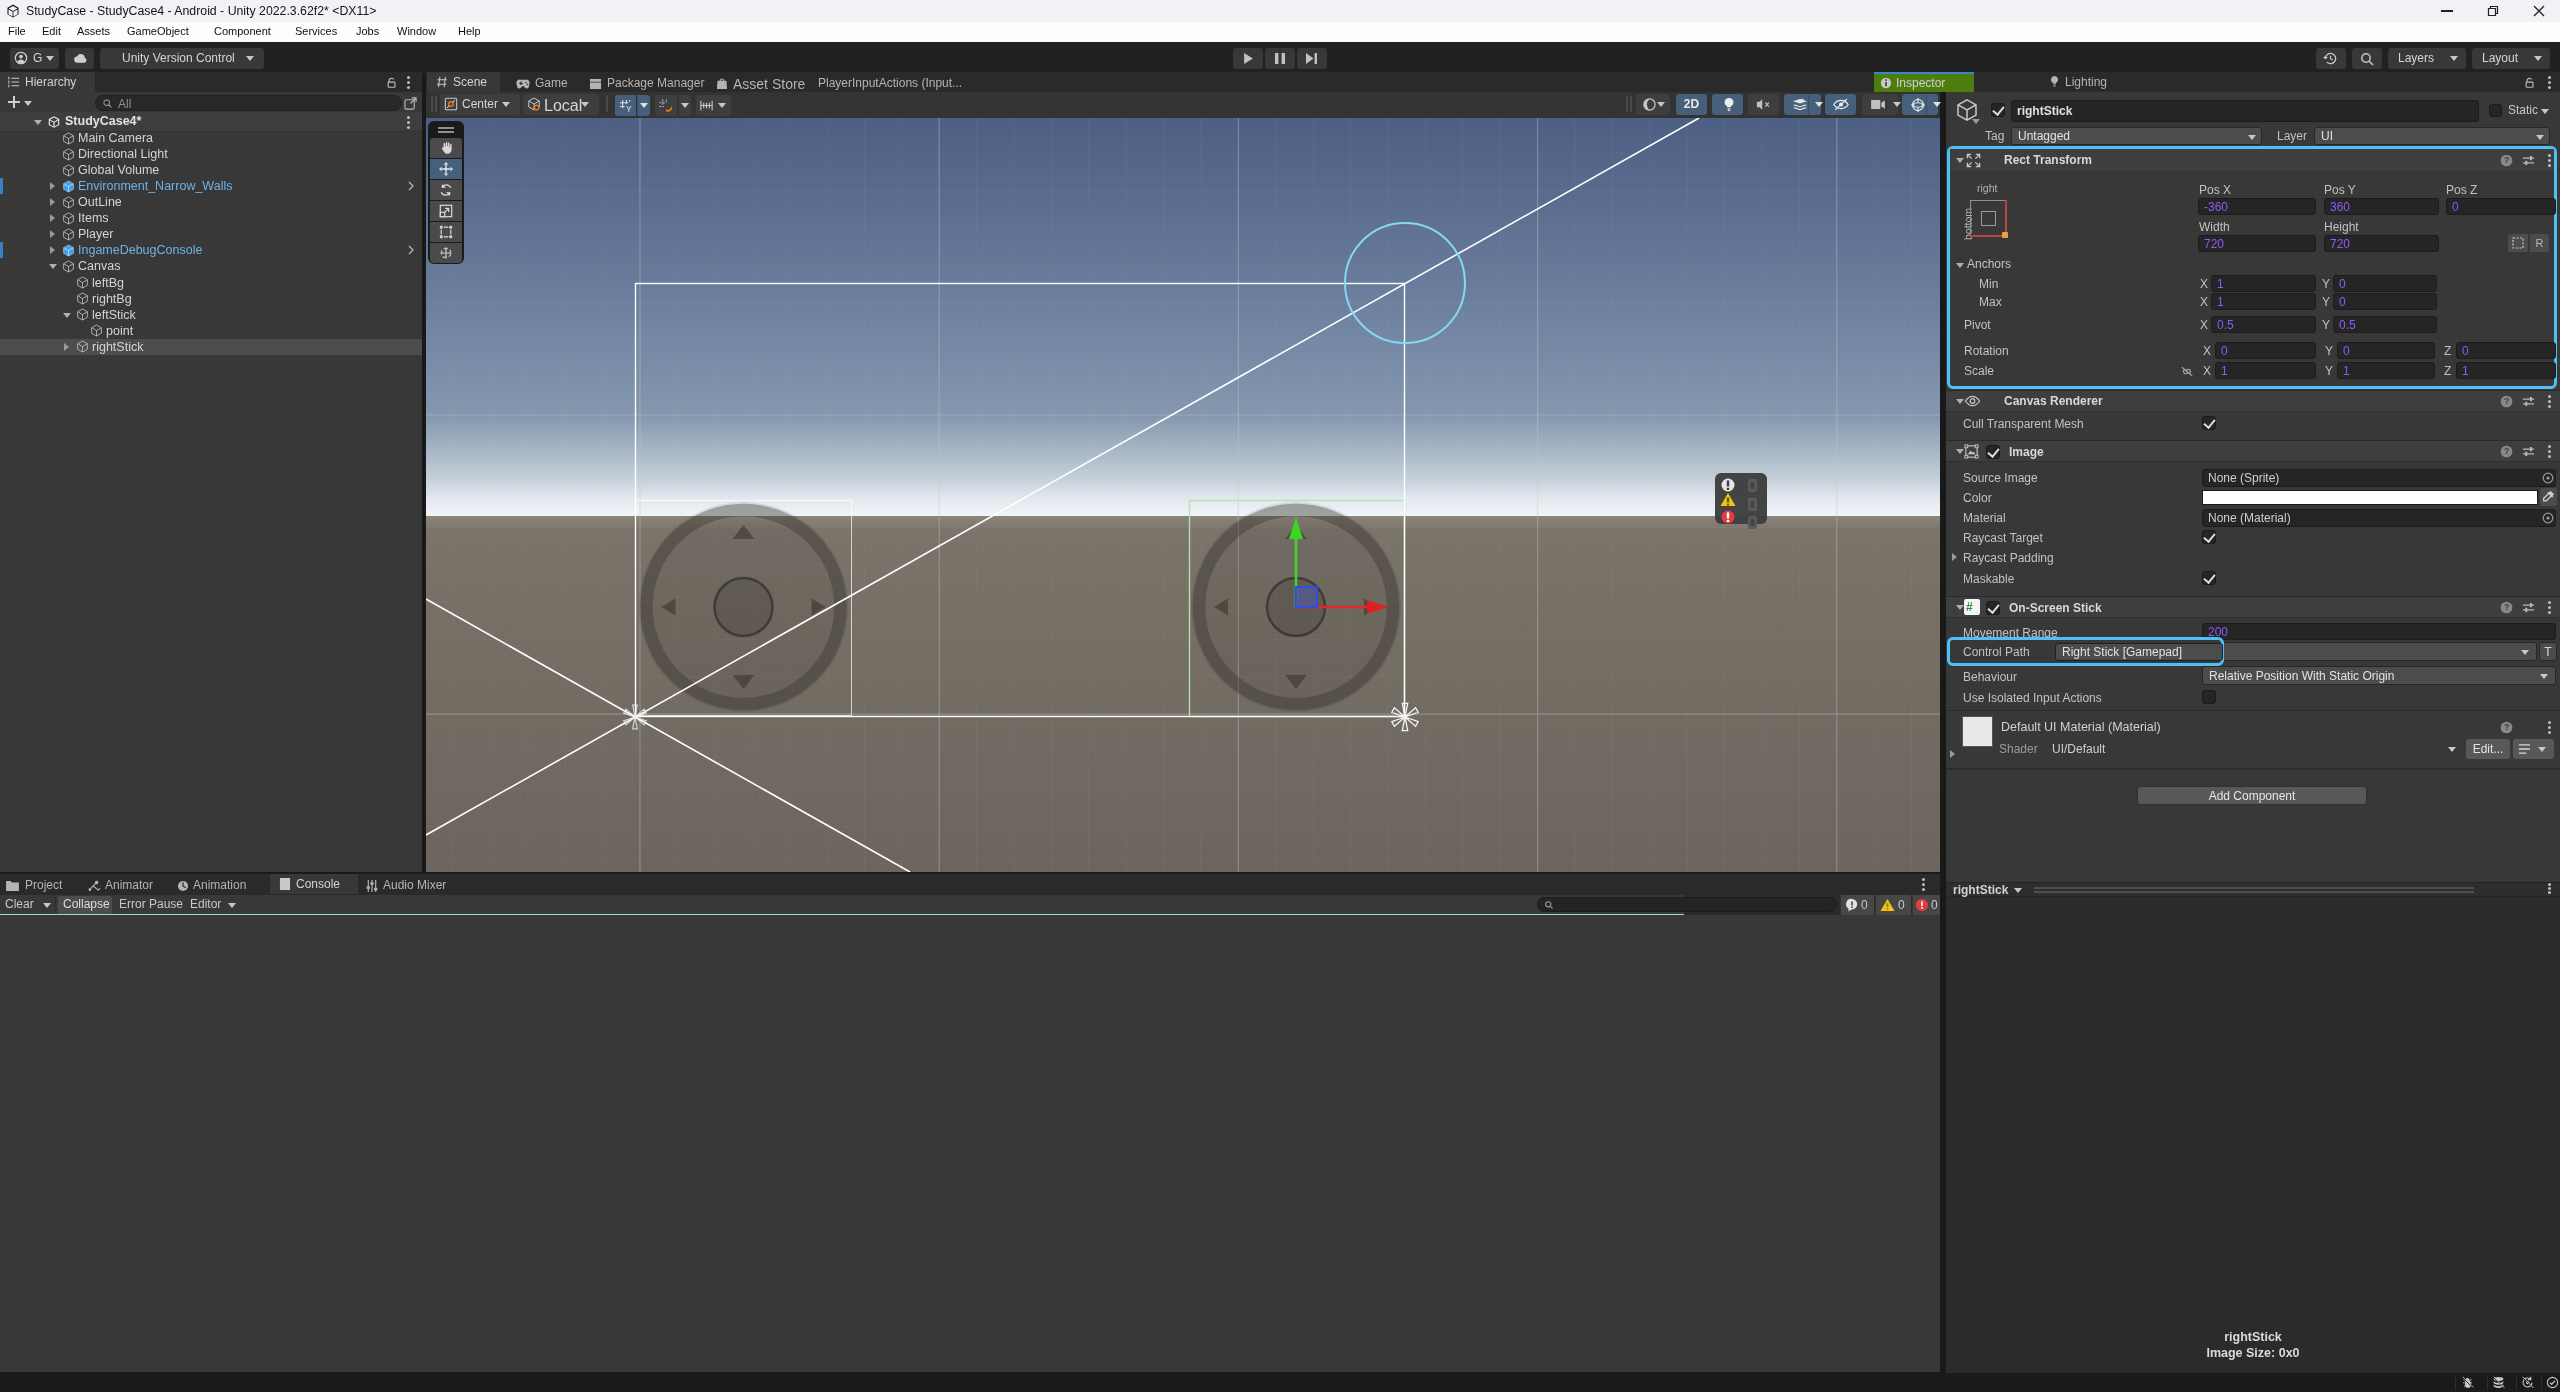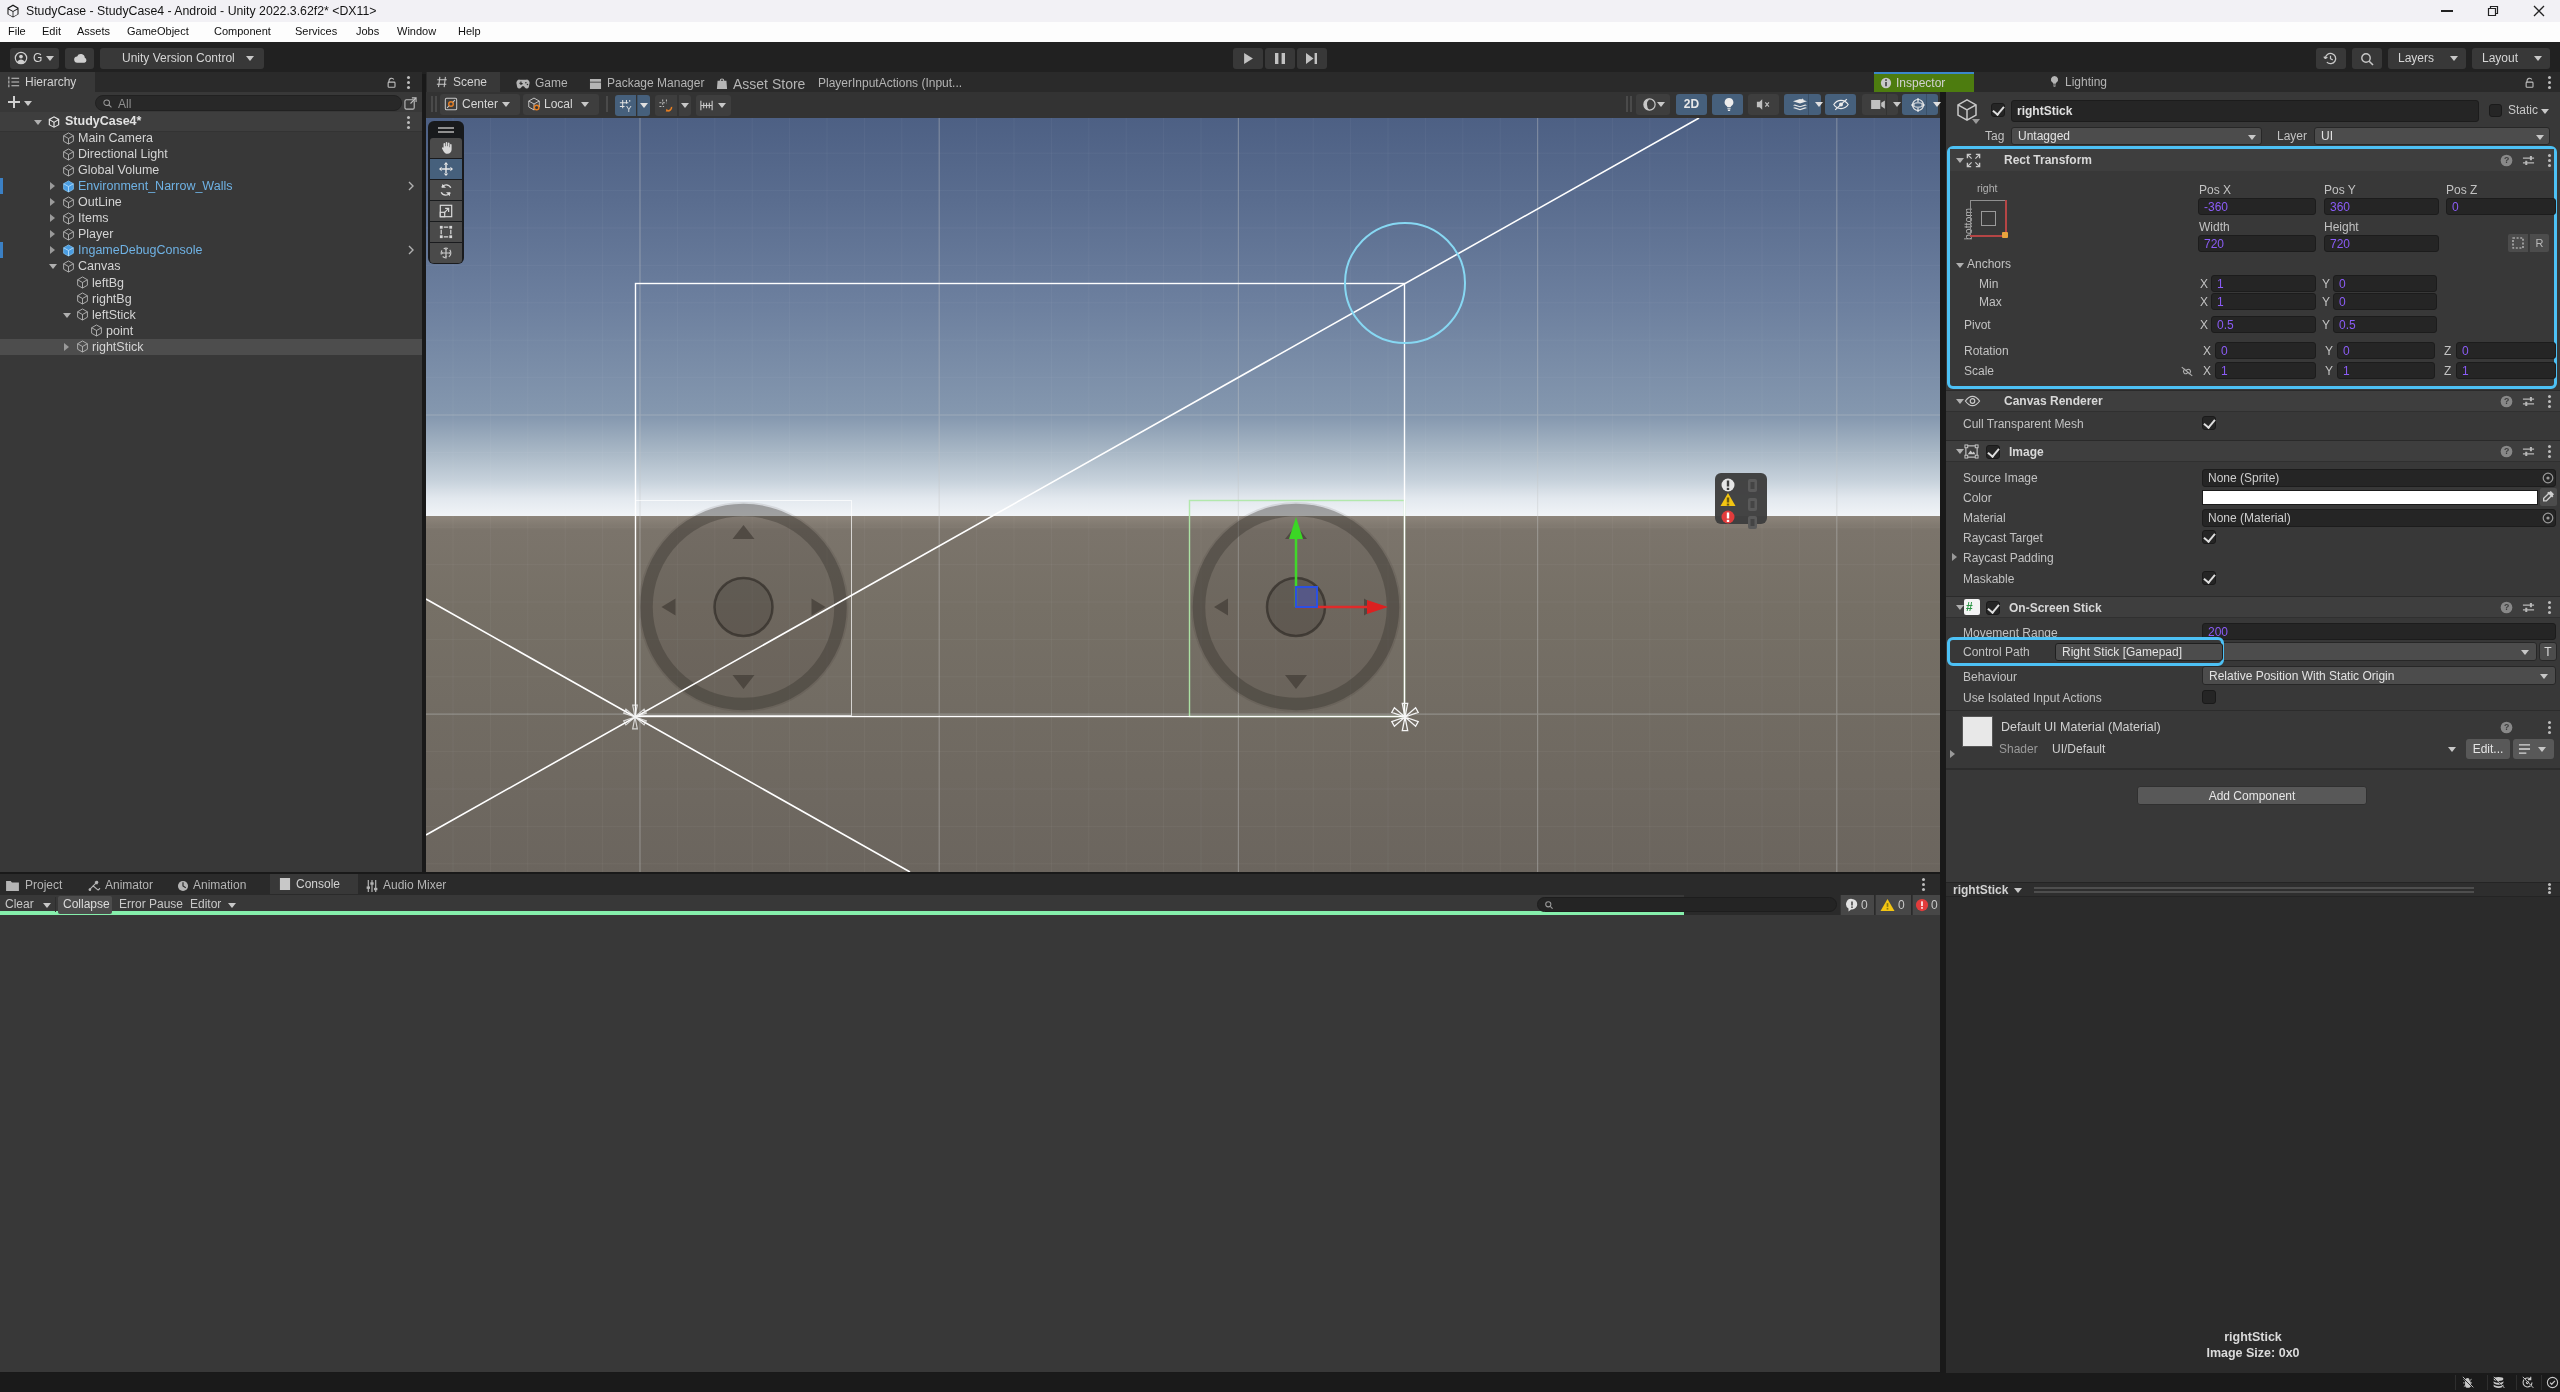--- a/index.html
+++ b/index.html
@@ -257,21 +257,21 @@
           <path stroke="#c8c8c8" stroke-width="1.2" d="M3.5 12.5l2.5-2.5M10 6l2.5-2.5"></path>
         </svg>
    <span class="a" style="left:22px;top:3px;font-size:12px;color:#d6d6d6">Center</span>
         <span class="arr" style="left:62px;top:8px"></span>
       </div>
   <div class="a" style="left:97px;top:2px;width:76px;height:21px;background:#3e3e3e;border-radius:3px">
    <svg class="a" style="left:4px;top:3px" width="14" height="14" viewBox="0 0 16 16">
           <path fill="none" stroke="#c8c8c8" stroke-width="1.1" d="M8 1.2 14 4.6v6.8L8 14.8 2 11.4V4.6zM2 4.6l6 3.4 6-3.4M8 8v6.8"></path>
           <circle cx="11" cy="12" r="2.6" fill="#333" stroke="#e67e22" stroke-width="1.6"></circle>
         </svg>
-   <span class="a" style="left:21px;top:3px;font-size:12px;color:#d6d6d6">Local</span>
+   <span class="a" style="left:21px;top:3px;font-size:16px;color:#d6d6d6">Local</span>
         <span class="arr" style="left:58px;top:8px"></span>
       </div>
   <div class="a" style="left:180px;top:4px;width:1.5px;height:16px;background:#4a4a4a"></div>
   <div class="a" style="left:189px;top:3px;width:21px;height:21px;background:#46607c;border-radius:3px 0 0 3px">
    <svg class="a" style="left:3px;top:3px" width="15" height="15" viewBox="0 0 16 16">
           <path stroke="#e0e0e0" stroke-width="1.1" fill="none" d="M2 5h9M2 9h5M5 2v9M9 2v4M12.5 2v2"></path>
           <text x="8.5" y="14.5" fill="#e0e0e0" font-size="9" font-family="Liberation Sans">Y</text>
         </svg>
       </div>
   <div class="a" style="left:211px;top:3px;width:13px;height:21px;background:#46607c;border-radius:0 3px 3px 0;border-left:1px solid #3a5068">
@@ -475,21 +475,21 @@
  <div class="tab" style="left:270px;width:88px"><svg class="a" style="left:9px;top:4px" width="12" height="12" viewBox="0 0 13 13">
         <path fill="#c8c8c8" d="M1 0h11v13H1zm2 3h7v1.4H3zm0 3h7v1.4H3zm0 3h5v1.4H3z"></path>
       </svg><span style="margin-left:26px">Console</span></div>
  <div class="a tabi" style="left:366px;top:4px;font-size:12px"><svg class="a" style="left:0;top:2px" width="12" height="12" viewBox="0 0 13 13">
         <path stroke="#b4b4b4" stroke-width="1.3" d="M2.5 0v13M6.5 0v13M10.5 0v13" fill="none"></path>
         <rect x="0.7" y="7" width="3.6" height="2.6" fill="#b4b4b4"></rect>
         <rect x="4.7" y="2.5" width="3.6" height="2.6" fill="#b4b4b4"></rect>
         <rect x="8.7" y="8.5" width="3.6" height="2.6" fill="#b4b4b4"></rect>
       </svg><span style="margin-left:17px">Audio Mixer</span></div>
  <div class="kebab" style="left:1922px;top:9px"></div>
- <div class="a" style="left:0;top:21px;width:1684px;height:20px;background:#383838;border-bottom:4px solid #86efac">
+ <div class="a" style="left:0;top:21px;width:1684px;height:20px;background:#383838;border-bottom:1px solid #86efac">
   <span class="a" style="left:5px;top:2px;font-size:12px;color:#c8c8c8">Clear</span>
       <span class="arr" style="left:43px;top:8px"></span>
   <div class="a" style="left:55px;top:2px;width:1px;height:15px;background:#2e2e2e"></div>
   <div class="a" style="left:58px;top:1px;width:54px;height:18px;background:#4c4c4c;border-radius:2px">
         <span class="a" style="left:5px;top:1px;font-size:12px;color:#dcdcdc">Collapse</span>
       </div>
   <span class="a" style="left:119px;top:2px;font-size:12px;color:#c8c8c8">Error Pause</span>
   <span class="a" style="left:190px;top:2px;font-size:12px;color:#c8c8c8">Editor</span>
       <span class="arr" style="left:228px;top:8px"></span>
   <div class="a" style="left:1537px;top:2px;width:300px;height:15px;background:#242424;border:1px solid #1d1d1d;border-radius:8px">

